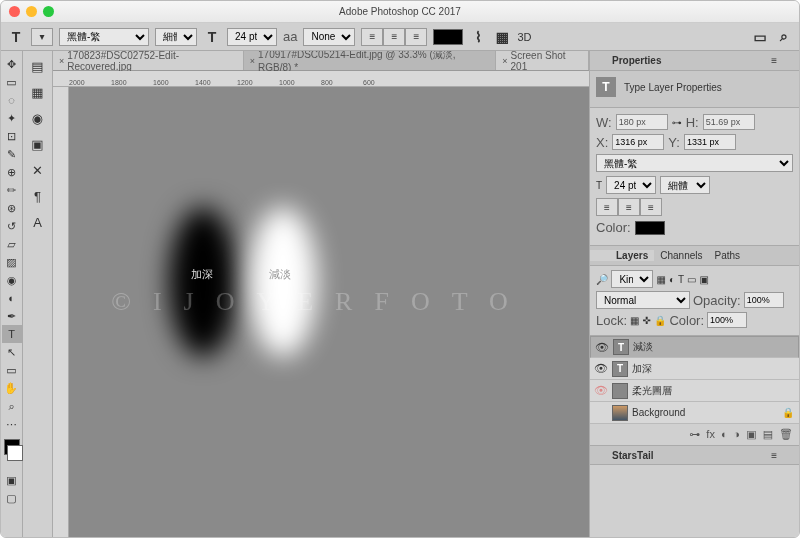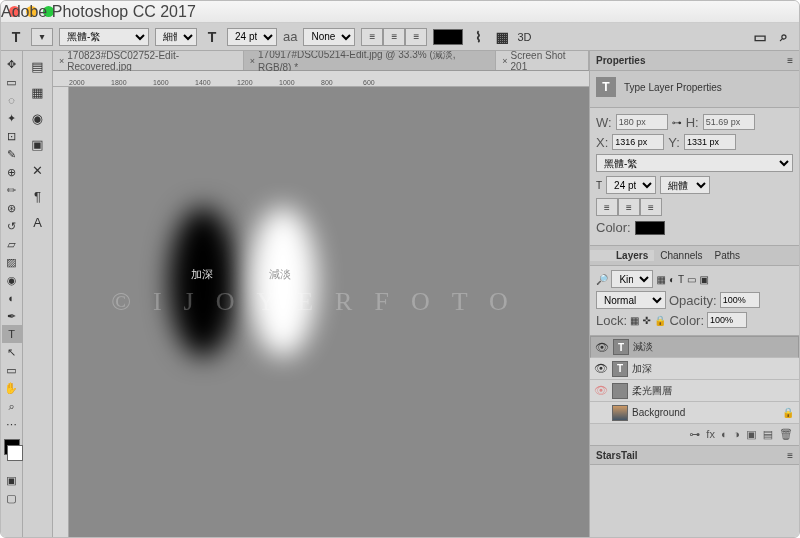--- a/index.html
+++ b/index.html
@@ -2,21 +2,21 @@
 <html><head>
 <meta charset="utf-8">
 <style>
 * { box-sizing: border-box; margin: 0; padding: 0; font-family: Arial, sans-serif; }
 body { background: #fff; font-size: 11px; color: #333; }
 .window { width: 800px; height: 538px; background: #e8e8e8; border: 1px solid #bbb; border-radius: 6px; overflow: hidden; display: flex; flex-direction: column; }
 .titlebar { height: 22px; background: linear-gradient(#f6f6f6,#e8e8e8); border-bottom: 1px solid #ccc; display: flex; align-items: center; padding: 0 8px; position: relative; }
 .traffic { display: flex; gap: 6px; }
 .dot { width: 11px; height: 11px; border-radius: 50%; }
 .dot.r { background: #ff5f57; } .dot.y { background: #ffbd2e; } .dot.g { background: #28c940; }
-.title { position: absolute; left: 0; right: 0; font-size: 16px; color: #444; }
+.title { position: absolute; left: 0; right: 0; text-align: center; font-size: 10px; color: #444; }
 .optbar { height: 28px; background: #d0d0d0; border-bottom: 1px solid #aaa; display: flex; align-items: center; padding: 0 6px; gap: 6px; }
 .tool-ico { width: 18px; height: 18px; display: flex; align-items: center; justify-content: center; font-size: 14px; font-weight: bold; }
 .sel { height: 18px; background: #e8e8e8; border: 1px solid #999; font-size: 10px; padding: 0 3px; }
 .sel.w1 { width: 90px; } .sel.w2 { width: 42px; } .sel.w3 { width: 50px; } .sel.w4 { width: 52px; }
 .ico-btn { width: 22px; height: 18px; border: 1px solid #999; background: #ddd; display: flex; align-items: center; justify-content: center; font-size: 10px; }
 .swatch { width: 30px; height: 16px; background: #000; border: 1px solid #666; }
 .optbar .spacer { flex: 1; }
 .body { flex: 1; display: flex; overflow: hidden; }
 .toolcol { width: 22px; background: #d0d0d0; border-right: 1px solid #aaa; display: flex; flex-direction: column; align-items: center; padding-top: 4px; gap: 0; }
 .toolcol .t { width: 20px; height: 18px; display: flex; align-items: center; justify-content: center; font-size: 11px; cursor: pointer; }
@@ -34,21 +34,21 @@
 .canvas-wrap { flex: 1; display: flex; }
 .ruler-v { width: 16px; background: #d8d8d8; border-right: 1px solid #aaa; }
 .canvas { flex: 1; background: #8a8a8a; position: relative; overflow: hidden; }
 .blob { position: absolute; width: 68px; height: 150px; border-radius: 50%; filter: blur(13px); top: 120px; }
 .blob.dark { background: #000; left: 100px; }
 .blob.light { background: #fff; left: 180px; }
 .blabel { position: absolute; font-size: 11px; color: #ddd; font-family: serif; }
 .wm { position: absolute; top: 200px; left: 0; right: 17px; text-align: center; font-size: 26px; letter-spacing: 22px; color: rgba(255,255,255,0.25); font-family: serif; }
 .status { height: 18px; background: #d0d0d0; border-top: 1px solid #aaa; display: flex; align-items: center; padding: 0 6px; font-size: 10px; gap: 8px; }
 .rpanel { width: 210px; background: #d0d0d0; border-left: 1px solid #aaa; display: flex; flex-direction: column; font-size: 10px; }
-.panel-hdr { height: 20px; background: #c4c4c4; border-bottom: 1px solid #aaa; display: flex; align-items: center; padding: 0 6px; font-weight: bold; font-size: 10px; justify-content: space-between; }
+.panel-hdr { height: 20px; background: #c4c4c4; border-bottom: 1px solid #aaa; display: flex; align-items: center; padding: 0 22px; font-weight: bold; font-size: 10px; justify-content: space-between; }
 .panel-b { padding: 6px; border-bottom: 1px solid #aaa; }
 .panel-b.sub { background: #c8c8c8; }
 .t-ico { display: inline-flex; width: 20px; height: 20px; background: #888; color: #fff; align-items: center; justify-content: center; font-weight: bold; font-size: 12px; margin-right: 4px; }
 .row { display: flex; align-items: center; gap: 4px; margin-bottom: 4px; }
 .inp { width: 52px; height: 16px; background: #e8e8e8; border: 1px solid #999; font-size: 9px; padding: 0 2px; }
 .lbl { font-size: 13px; color: #555; }
 .btn { height: 18px; padding: 0 10px; background: #ddd; border: 1px solid #999; font-size: 10px; cursor: pointer; }
 .layers-tabs { display: flex; height: 20px; background: #c4c4c4; border-bottom: 1px solid #aaa; align-items: center; }
 .ltab { padding: 0 6px; font-size: 10px; cursor: pointer; }
 .ltab.active { font-weight: bold; background: #d0d0d0; padding-left: 26px; }
@@ -227,21 +227,21 @@
         <div class="opac-row">
           <span>🔎</span>
             <select class="sel" style="width:42px"><option>Kind</option></select>
           <span>▦</span>
             <span>◐</span>
             <span>T</span>
             <span>▭</span>
             <span>▣</span>
         </div>
         <div class="opac-row">
-          <select class="sel" style="width:70px"><option>Normal</option></select>
+          <select class="sel" style="width:94px"><option>Normal</option></select>
           <span class="lbl">Opacity:</span>
             <input class="inp" style="width: 40px;" value="100%">
         </div>
         <div class="opac-row">
           <span class="lbl">Lock:</span>
           <span>▦</span>
             <span>✜</span>
             <span>🔒</span>
           <span class="lbl">Color:</span>
             <input class="inp" style="width: 40px;" value="100%">

